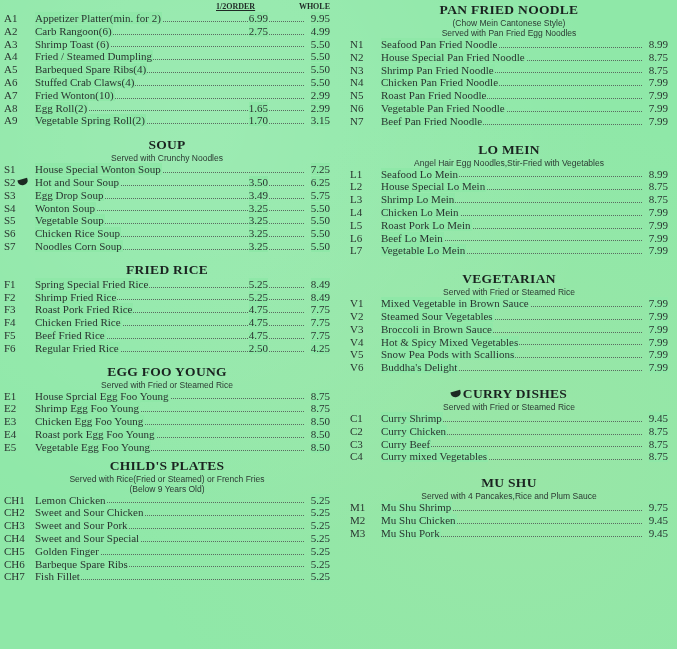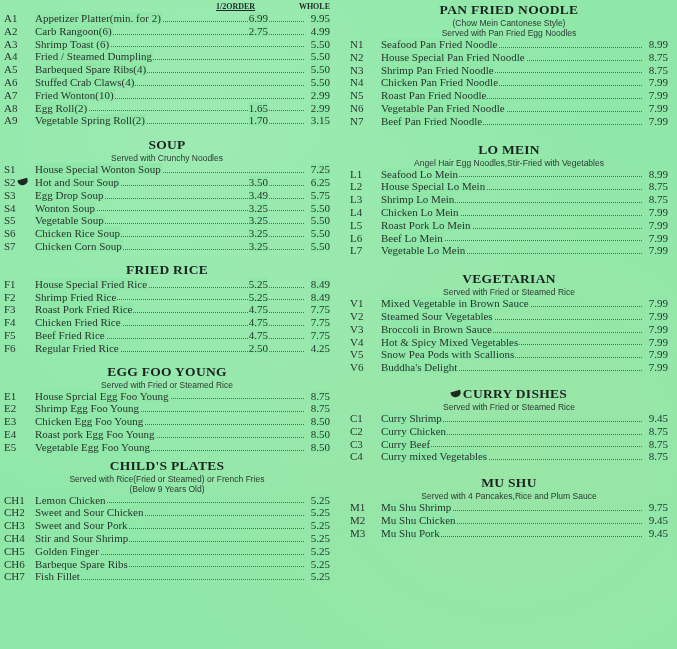--- a/index.html
+++ b/index.html
@@ -159,31 +159,31 @@
       <div class="item">
         <div class="leader"></div>
         <span class="code"><span>S6</span></span>
         <span class="name"><span class="txt">Chicken Rice Soup</span></span>
         <span class="p1"><span>3.25</span></span>
         <span class="p2"><span>5.50</span></span>
       </div>
       <div class="item">
         <div class="leader"></div>
         <span class="code"><span>S7</span></span>
-        <span class="name"><span class="txt">Chicken Corn Soup</span></span>
+        <span class="name"><span class="txt">Noodles Corn Soup</span></span>
         <span class="p1"><span>3.25</span></span>
         <span class="p2"><span>5.50</span></span>
       </div>
     </div>
     <div class="section" style="margin-top: 9px;">
       <div class="sec-title"><span>FRIED RICE</span></div>
       <div class="item">
         <div class="leader"></div>
         <span class="code"><span>F1</span></span>
-        <span class="name"><span class="txt">House Special Fried Rice</span></span>
+        <span class="name"><span class="txt">Spring Special Fried Rice</span></span>
         <span class="p1"><span>5.25</span></span>
         <span class="p2"><span>8.49</span></span>
       </div>
       <div class="item">
         <div class="leader"></div>
         <span class="code"><span>F2</span></span>
         <span class="name"><span class="txt">Shrimp Fried Rice</span></span>
         <span class="p1"><span>5.25</span></span>
         <span class="p2"><span>8.49</span></span>
       </div>
@@ -268,21 +268,21 @@
       </div>
       <div class="item">
         <div class="leader"></div>
         <span class="code"><span>CH3</span></span>
         <span class="name"><span class="txt">Sweet and Sour Pork</span></span>
         <span class="p2"><span>5.25</span></span>
       </div>
       <div class="item">
         <div class="leader"></div>
         <span class="code"><span>CH4</span></span>
-        <span class="name"><span class="txt">Stir and Sour Shrimp</span></span>
+        <span class="name"><span class="txt">Sweet and Sour Special</span></span>
         <span class="p2"><span>5.25</span></span>
       </div>
       <div class="item">
         <div class="leader"></div>
         <span class="code"><span>CH5</span></span>
         <span class="name"><span class="txt">Golden Finger</span></span>
         <span class="p2"><span>5.25</span></span>
       </div>
       <div class="item">
         <div class="leader"></div>

